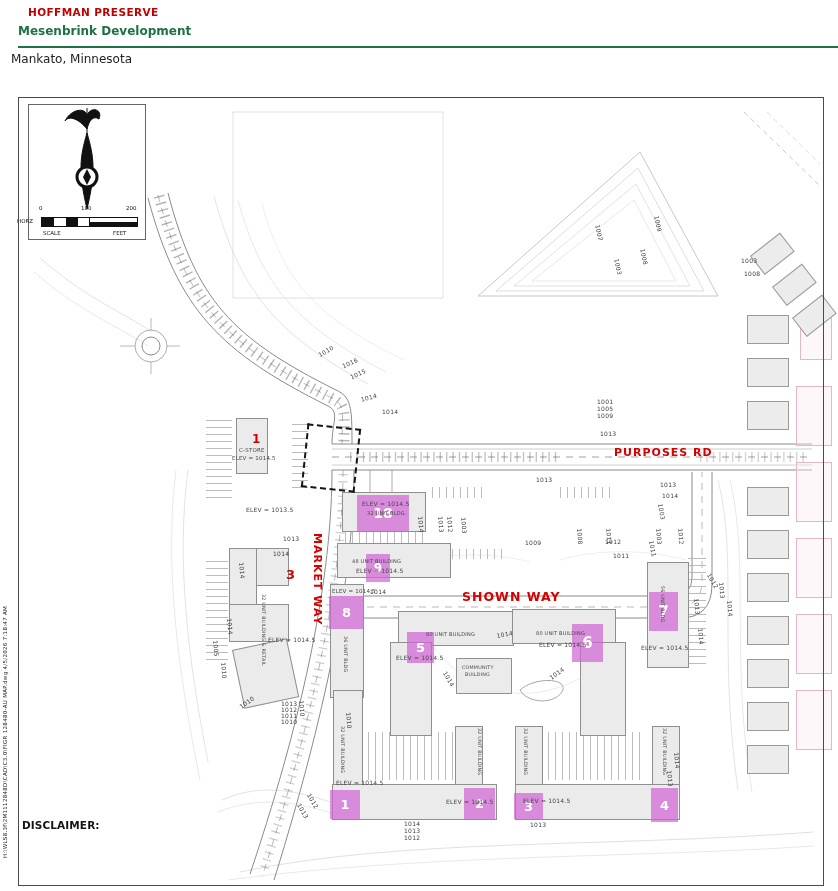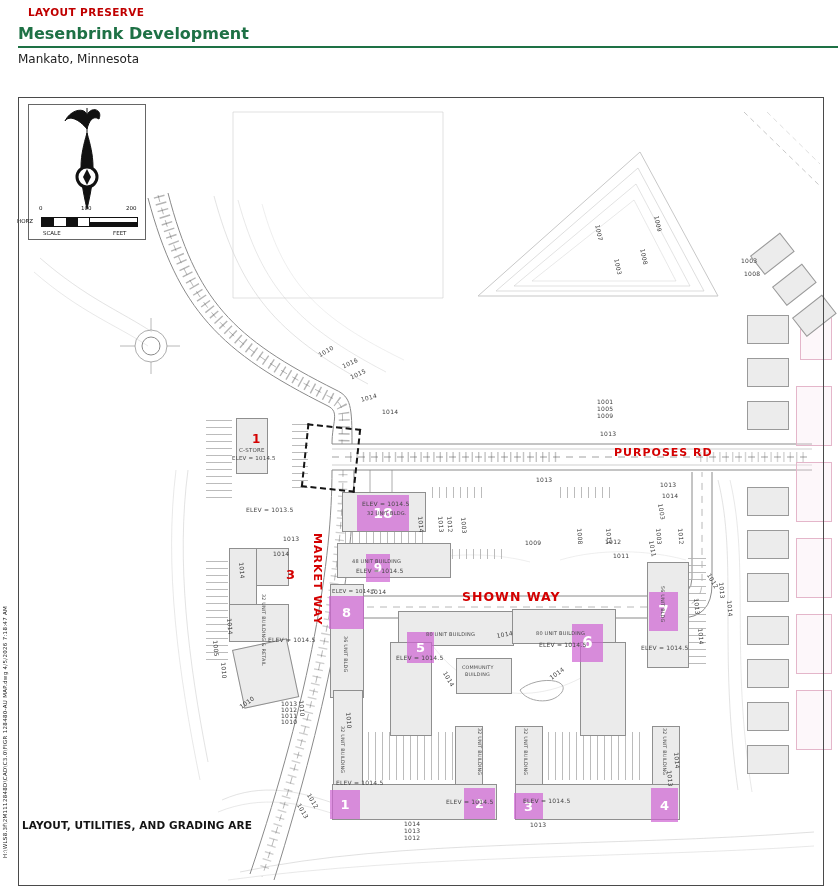--- a/index.html
+++ b/index.html
@@ -1,22 +1,22 @@
 <!DOCTYPE html>
 <html style="--red: #C00000; --red2: #D40000; --green: #1E7145;"><head>
 <meta charset="utf-8">
 <style>
   html,body{margin:0;padding:0}
   body{width:838px;height:891px;background:#fff;font-family:"DejaVu Sans",sans-serif;position:relative;overflow:hidden}
   .layer{position:absolute;left:0;top:0;width:838px;height:891px}
   
   .proj{position:absolute;left:28px;top:6px;font-size:10.5px;font-weight:bold;color:var(--red,#c00000);letter-spacing:.4px}
-  .title{position:absolute;left:18px;top:24px;font-size:16px;font-weight:bold;color:var(--green,#1e7145)}
+  .title{position:absolute;left:18px;top:24px;font-size:12px;font-weight:bold;color:var(--green,#1e7145)}
   .rule{position:absolute;left:18px;top:46px;width:820px;height:2px;background:var(--green,#1e7145)}
-  .loc{position:absolute;left:18px;top:52px;font-size:12px;color:#222}
+  .loc{position:absolute;left:11px;top:52px;font-size:12px;color:#222}
   
   .frame{position:absolute;left:18px;top:97px;width:804px;height:787px;border:1.5px solid #4a4a4a;pointer-events:none;z-index:40}
   
   .nbox{position:absolute;left:28px;top:104px;width:116px;height:134px;border:1px solid #666;background:#fff;z-index:30}
   .tick{position:absolute;font-size:5.5px;color:#111}
   .sbar-l{position:absolute;left:12px;top:112px;width:48px;height:8px;border:1px solid #111;background:repeating-linear-gradient(90deg,#111 0 12px,#fff 12px 24px)}
   .sbar-r{position:absolute;left:60px;top:112px;width:47px;height:8px;border:1px solid #111;background:linear-gradient(180deg,#fff 0 50%,#111 50% 100%)}
   
   .bld{position:absolute;background:#ebebeb;border:1px solid #8f8f8f;z-index:6}
   .comb-h{position:absolute;background:repeating-linear-gradient(90deg,#b0b0b0 0 1px,transparent 1px 7px);opacity:.85;z-index:5}
@@ -29,21 +29,21 @@
   .street{position:absolute;color:var(--red2,#d40000);font-weight:bold;letter-spacing:1px;white-space:nowrap;transform-origin:0 0;z-index:20}
   .rednum{position:absolute;color:var(--red2,#d40000);font-weight:bold;z-index:20}
   .dashedpad{position:absolute;left:304px;top:426px;width:50px;height:60px;border:2.5px dashed #151515;transform:rotate(6deg);z-index:8}
   .disc{position:absolute;left:22px;top:819px;font-size:10.5px;font-weight:600;color:#141414;line-height:13.5px;letter-spacing:.1px;z-index:35;background:rgba(255,255,255,.7)}
   .fpath{position:absolute;left:2px;top:858px;font-size:5.5px;color:#222;white-space:nowrap;transform:rotate(-90deg);transform-origin:0 0;letter-spacing:.3px;z-index:35}
   svg{position:absolute;left:0;top:0;z-index:3}
 </style>
 </head>
 <body>
 
-<div class="proj">LAYOUT PRESERVE</div>
+<div class="proj">HOFFMAN PRESERVE</div>
 <div class="title">Mesenbrink Development</div>
 <div class="rule"></div>
 <div class="loc">Mankato, Minnesota</div>
 
 <svg width="838" height="891" viewBox="0 0 838 891">
 
   <g stroke="#b5b5b5" fill="none" stroke-width="1" opacity="0.75">
     <path d="M233,112 h210 v186 h-210 z" opacity="0.5"></path>
     <path d="M478,296 L640,152 L718,296 Z"></path>
     <path d="M496,291 L638,168 L704,291 Z" opacity="0.6"></path>
@@ -300,16 +300,16 @@
   <span class="tick" style="left:52px;top:100px">100</span>
   <span class="tick" style="left:97px;top:100px">200</span>
   <span class="tick" style="left:-12px;top:113px">HORZ</span>
   <div class="sbar-l"></div>
   <div class="sbar-r"></div>
   <span class="tick" style="left:14px;top:125px">SCALE</span>
   <span class="tick" style="left:84px;top:125px">FEET</span>
 </div>
 
 <div class="disc">
-  <div>LAYOUT, UTILITIES, AND GRADING ARE</div>
+  <div>DISCLAIMER:</div>
 </div>
 <div class="fpath">H:\WLS8.3f\2M1112848D\CAD\C3.0\FIGR 128480-AU MAP.dwg  4/5/2026 7:18:47 AM</div>
 <div class="frame"></div>
 
 </body></html>

